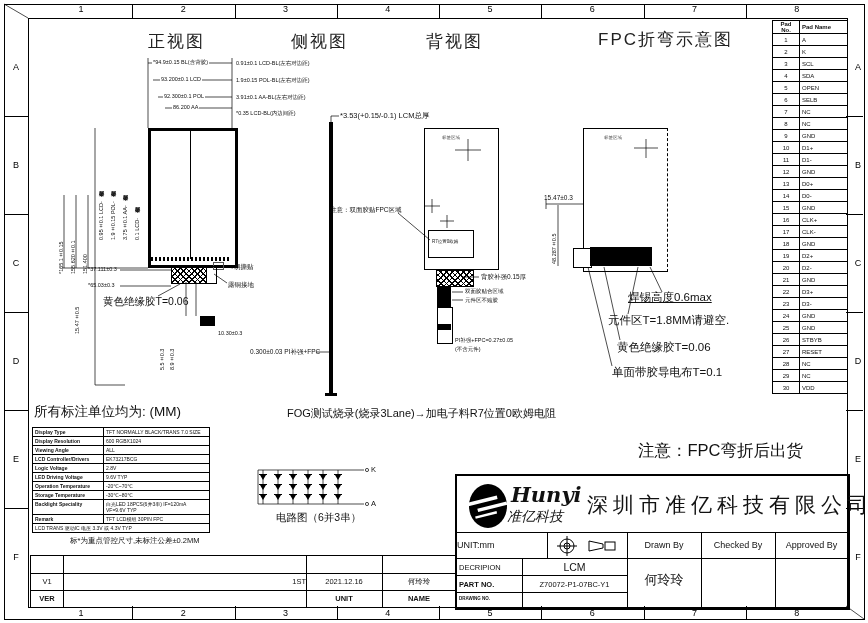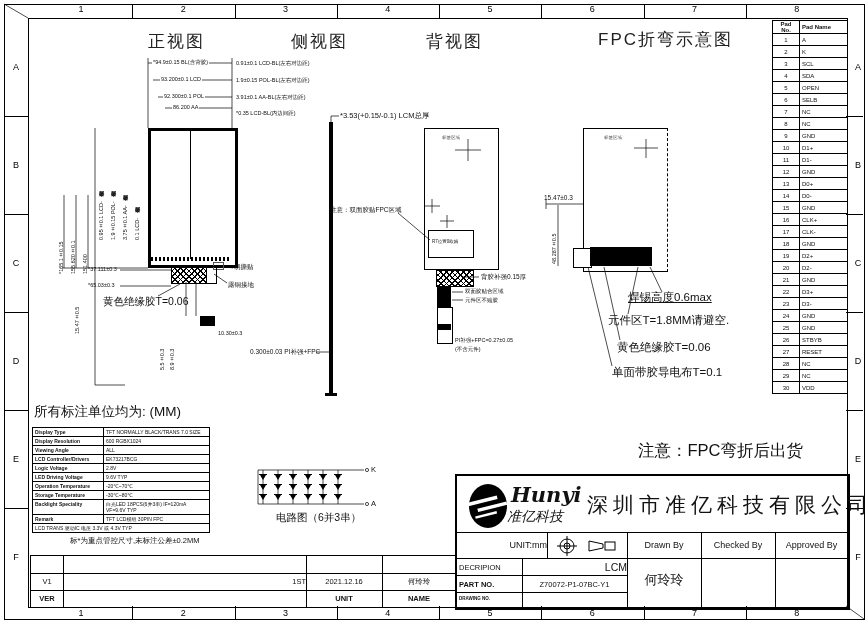--- a/index.html
+++ b/index.html
@@ -360,20 +360,21 @@
           <td>NC</td>
         </tr>
         <tr>
           <td>30</td>
           <td>VDD</td>
         </tr>
       </tbody>
   </table>
 
   <div class="abs nw" style="left:34px;top:403px;font-size:13.5px;font-weight:normal">所有标注单位均为: (MM)</div>
+  <div class="abs nw" style="left:287px;top:406px;font-size:11px">FOG测试烧录(烧录3Lane)→加电子料R7位置0欧姆电阻</div>
   <div class="abs nw" style="left:638px;top:440px;font-size:16.5px">注意：FPC弯折后出货</div>
 
   <div id="led-grid">
       <div class="led" style="left:260px;top:475px"></div>
       <div class="led" style="left:260px;top:485px"></div>
       <div class="led" style="left:260px;top:495px"></div>
       <div class="led" style="left:275px;top:475px"></div>
       <div class="led" style="left:275px;top:485px"></div>
       <div class="led" style="left:275px;top:495px"></div>
       <div class="led" style="left:290px;top:475px"></div>
@@ -471,35 +472,35 @@
     <svg class="abs" style="left:10px;top:6px" width="42" height="48" xmlns="http://www.w3.org/2000/svg">
       <ellipse cx="21" cy="24" rx="19" ry="22" fill="#000"></ellipse>
       <rect x="2" y="16" width="30" height="3.5" fill="#fff" transform="rotate(-14 21 24)"></rect>
       <rect x="10" y="24" width="30" height="3.5" fill="#fff" transform="rotate(-14 21 24)"></rect>
       <rect x="6" y="31" width="22" height="2.5" fill="#fff" transform="rotate(-14 21 24)"></rect>
     </svg>
     <div class="abs nw" style="left:54px;top:6px;font-family:'DejaVu Serif','Liberation Serif',serif;font-style:italic;font-weight:bold;font-size:21px">Hunyi</div>
     <div class="abs nw" style="left:50px;top:32px;font-style:italic;font-size:14px">准亿科技</div>
     <div class="abs nw" style="left:130px;top:15px;font-size:21px;letter-spacing:5px">深圳市准亿科技有限公司</div>
 
-    <div class="abs t9" style="left:0;top:64px;width:90px;text-align:right">UNIT:mm</div>
+    <div class="abs t9" style="left:0;top:64px;width:90px;text-align:left">UNIT:mm</div>
     <svg class="abs" style="left:98px;top:60px" width="66" height="20" xmlns="http://www.w3.org/2000/svg" stroke="#000" fill="none" stroke-width="1">
       <circle cx="12" cy="10" r="7"></circle>
         <circle cx="12" cy="10" r="3"></circle>
       <line x1="2" y1="10" x2="22" y2="10"></line>
         <line x1="12" y1="0" x2="12" y2="20"></line>
       <path d="M34 5 L48 8 L48 12 L34 15 Z"></path>
         <rect x="50" y="6" width="10" height="8"></rect>
     </svg>
     <div class="abs t9" style="left:170px;top:64px;width:74px;text-align:center">Drawn By</div>
     <div class="abs t9" style="left:244px;top:64px;width:74px;text-align:center">Checked By</div>
     <div class="abs t9" style="left:318px;top:64px;width:73px;text-align:center">Approved By</div>
 
     <div class="abs t7" style="left:2px;top:87px;width:62px;font-weight:normal">DECRIPION</div>
-    <div class="abs t10" style="left:65px;top:85px;width:105px;text-align:right">LCM</div>
+    <div class="abs t10" style="left:65px;top:85px;width:105px;text-align:center">LCM</div>
     <div class="abs t7" style="left:2px;top:104px;width:62px;font-weight:bold">PART NO.</div>
     <div class="abs t7" style="left:65px;top:104px;width:105px;text-align:center">Z70072-P1-07BC-Y1</div>
     <div class="abs t4" style="left:2px;top:121px;width:62px;font-weight:bold">DRAWING NO.</div>
     <div class="abs t4" style="left:65px;top:121px;width:105px"></div>
     <div class="abs" style="left:170px;top:95px;width:74px;text-align:center;font-size:13px">何玲玲</div>
   </div>
 
 </div>
 
 </body></html>

